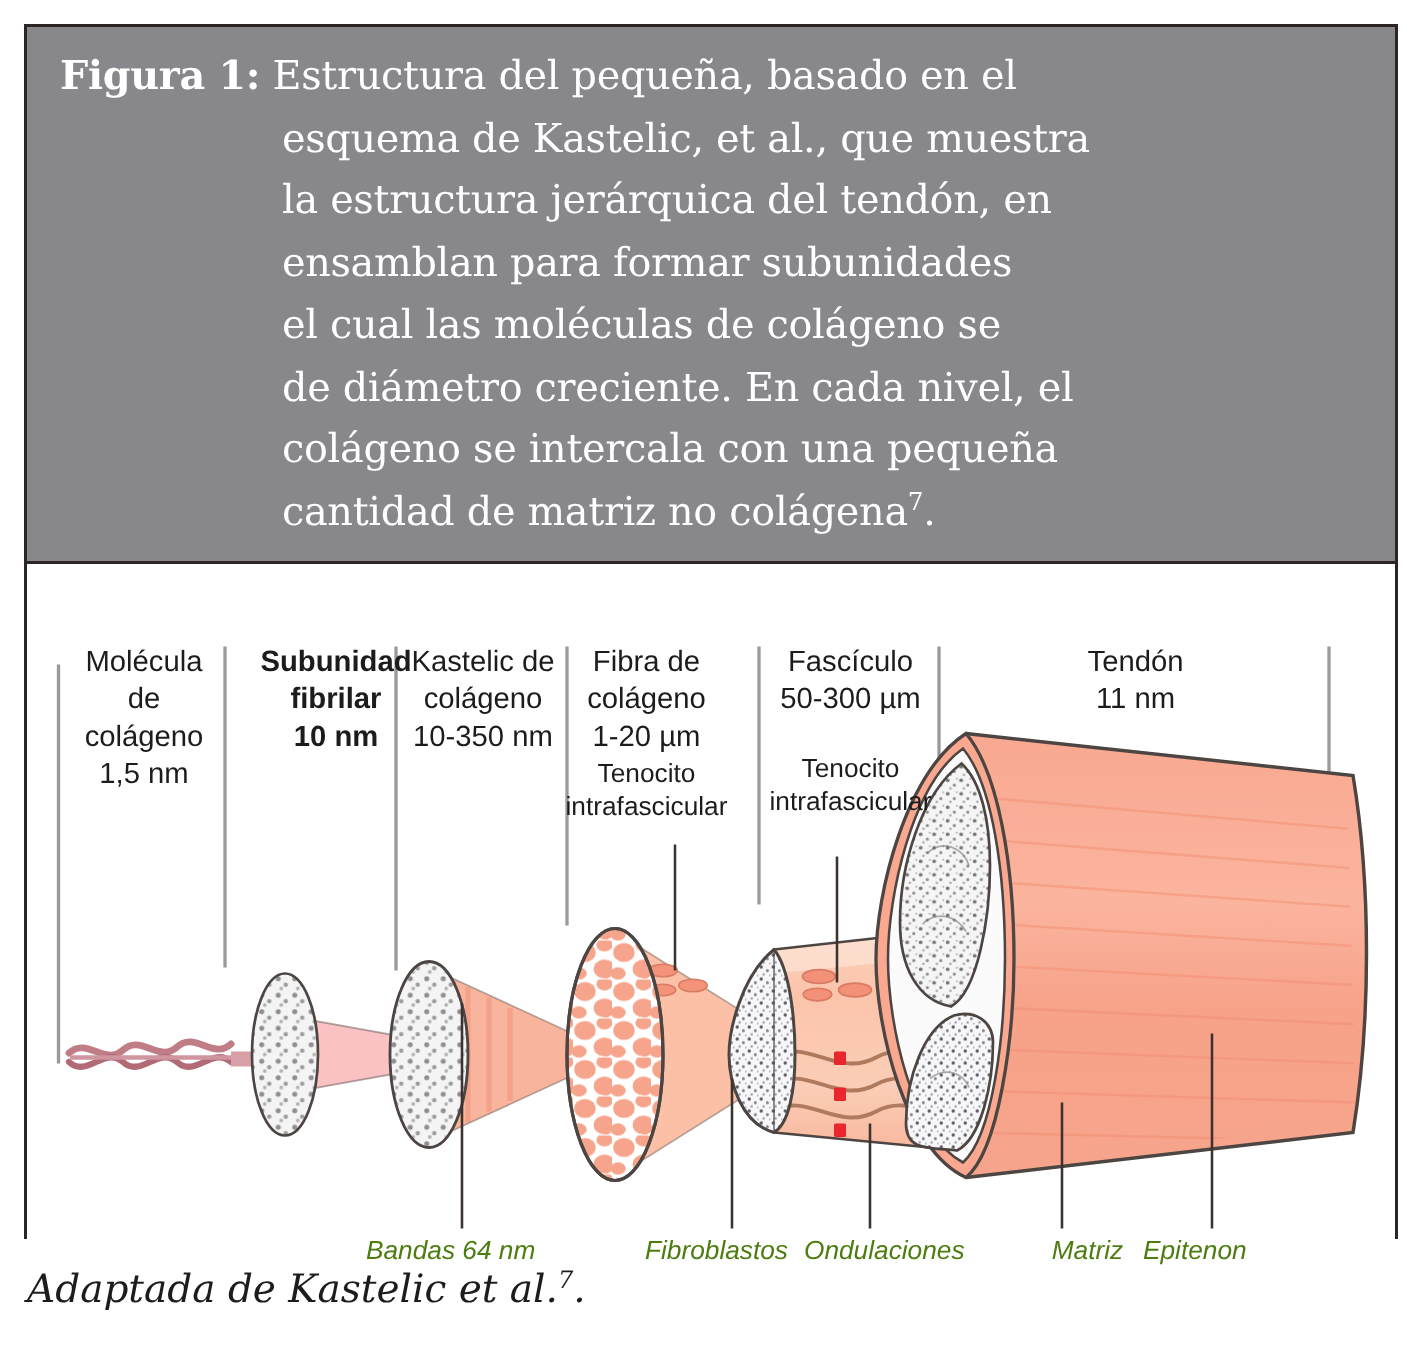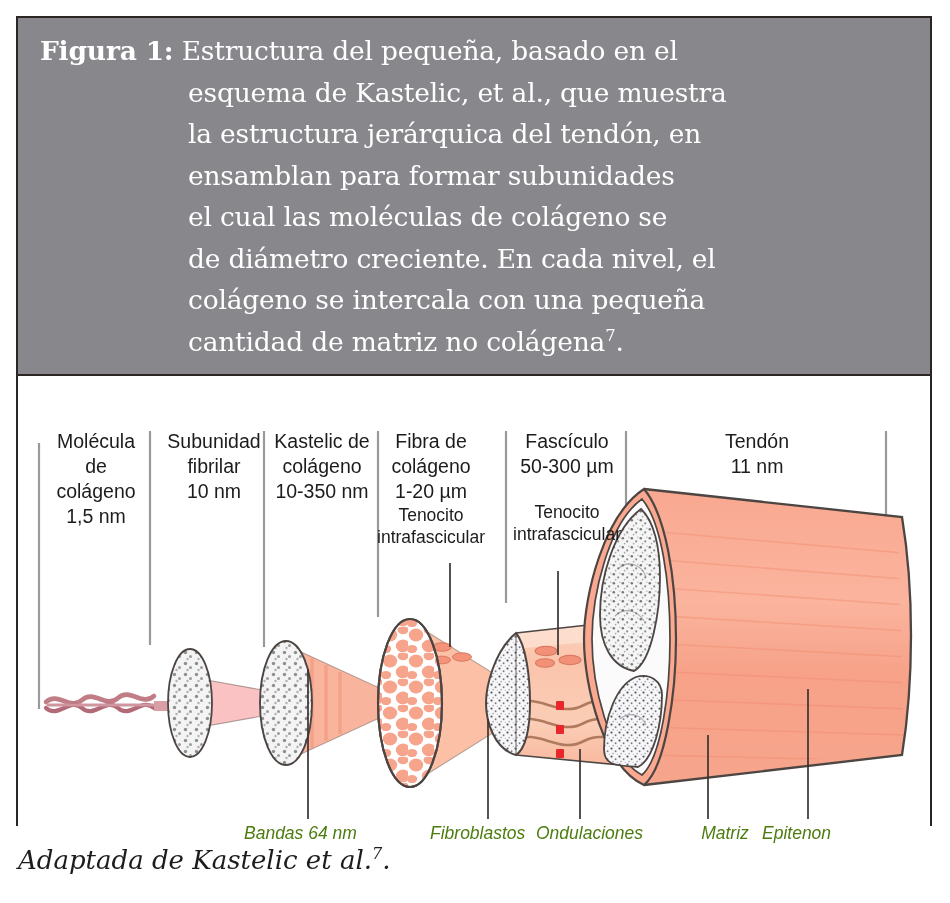--- a/index.html
+++ b/index.html
@@ -327,21 +327,21 @@
       </g>
     </svg>
 
     <div class="col-label" style="left:28px; top:10px; width:100px;">
       <span>Molécula</span><br>
       <span>de</span><br>
       <span>colágeno</span><br>
       <span>1,5 nm</span>
     </div>
 
-    <div class="col-label" style="left:144px; top:10px; width:104px;">
+    <div class="col-label" style="left:154px; top:10px; width:104px;font-weight:bold;">
       <span>Subunidad</span><br>
       <span>fibrilar</span><br>
       <span>10 nm</span>
     </div>
 
     <div class="col-label" style="left:250px; top:10px; width:108px;">
       <span>Kastelic de</span><br>
       <span>colágeno</span><br>
       <span>10-350 nm</span>
     </div>

